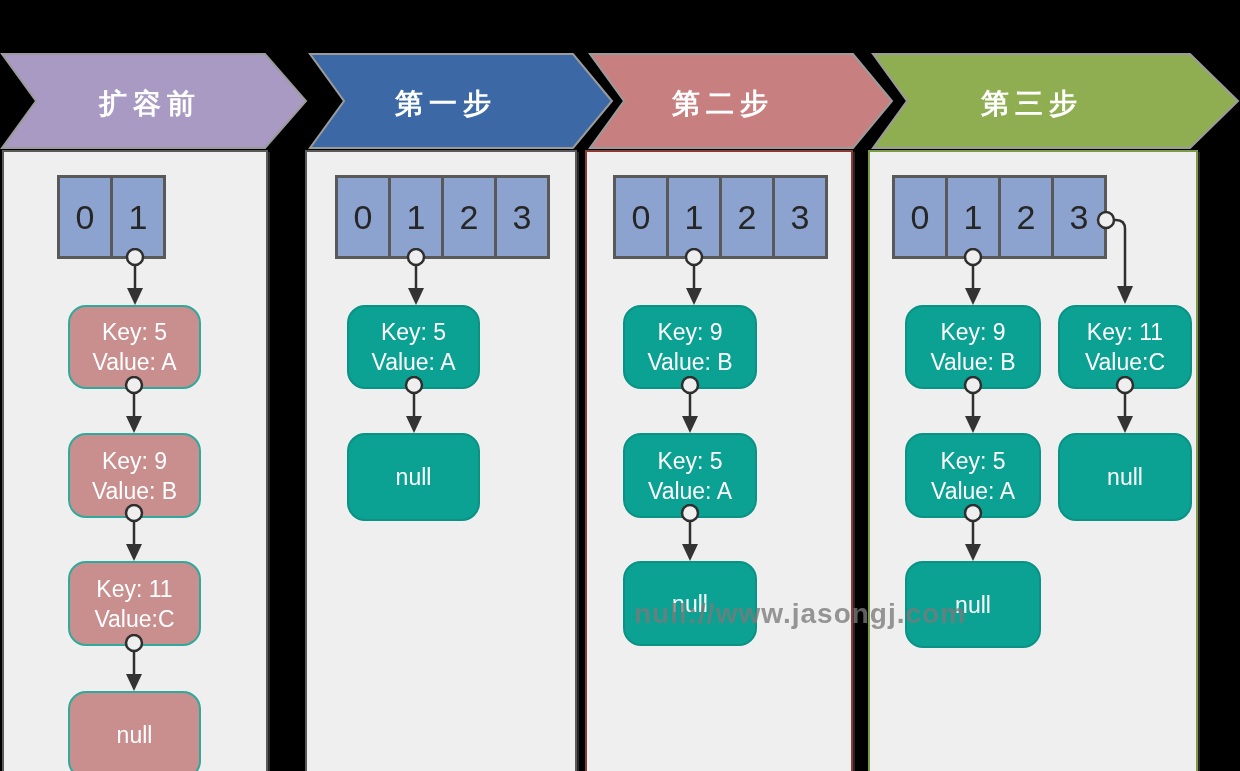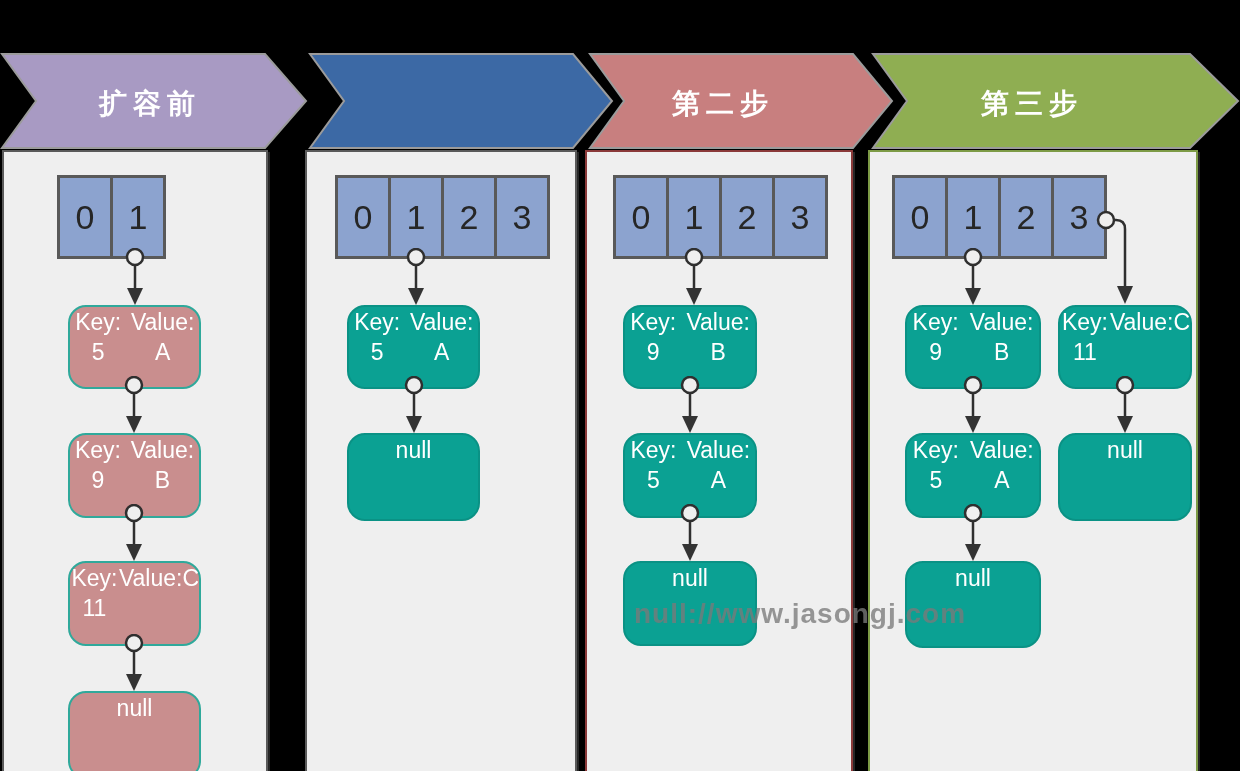--- a/index.html
+++ b/index.html
@@ -18,21 +18,21 @@
   .banner-title{position:absolute;z-index:4;top:37px;height:32px;color:#fff;
                 font-size:28px;font-weight:bold;letter-spacing:6px;text-align:center;}
 
   .bucket-array{position:absolute;top:127px;display:flex;border:3px solid #595959;z-index:2;background:#595959;}
   .bucket-cell{width:50px;height:78px;background:#8ca3cf;border-left:3px solid #595959;
                display:flex;align-items:center;justify-content:center;
                font-size:34px;color:#262626;}
   .bucket-cell:first-child{border-left:none;}
 
   .node{position:absolute;z-index:2;width:133px;border-radius:18px;color:#fff;
-        text-align:center;display:flex;flex-direction:row;justify-content:center;
+        text-align:center;display:flex;flex-direction:column;justify-content:center;
         box-sizing:border-box;font-size:23px;line-height:30px;}
   .node.pink{background:#c98e8e;border:2px solid #2fa99b;}
   .node.teal{background:#0ba193;border:2px solid #0a9285;}
 
   .conn{position:absolute;z-index:2;}
 
   #watermark{position:absolute;left:634px;top:550px;z-index:9;
              font-size:28px;font-weight:bold;letter-spacing:1px;
              color:rgba(122,122,122,0.78);white-space:nowrap;}
 </style>
@@ -53,20 +53,21 @@
     <polygon points="4,6 267,6 306,53 267,100 4,100 38,53" stroke="#9b9b9b" stroke-width="2" fill="#3c69a5"></polygon>
   </svg>
   <svg class="banner" style="left:586px;" width="310" height="106">
     <polygon points="4,6 267,6 306,53 267,100 4,100 38,53" stroke="#9b9b9b" stroke-width="2" fill="#c87f7f"></polygon>
   </svg>
   <svg class="banner" style="left:866px;" width="374" height="106">
     <polygon points="7,6 324,6 372,53 324,100 7,100 41,53" stroke="#9b9b9b" stroke-width="2" fill="#8fae52"></polygon>
   </svg>
 
   <div class="banner-title" style="left:10px;width:280px;">扩容前</div>
+  <div class="banner-title" style="left:312px;width:268px;">第一步</div>
   <div class="banner-title" style="left:872px;width:320px;">第三步</div>
   <div class="banner-title" style="left:589px;width:268px;">第二步</div>
 
   <div class="bucket-array" style="left:57px;">
     <div class="bucket-cell">0</div>
     <div class="bucket-cell">1</div>
   </div>
   <div class="bucket-array" style="left:335px;">
     <div class="bucket-cell">0</div>
     <div class="bucket-cell">1</div>

